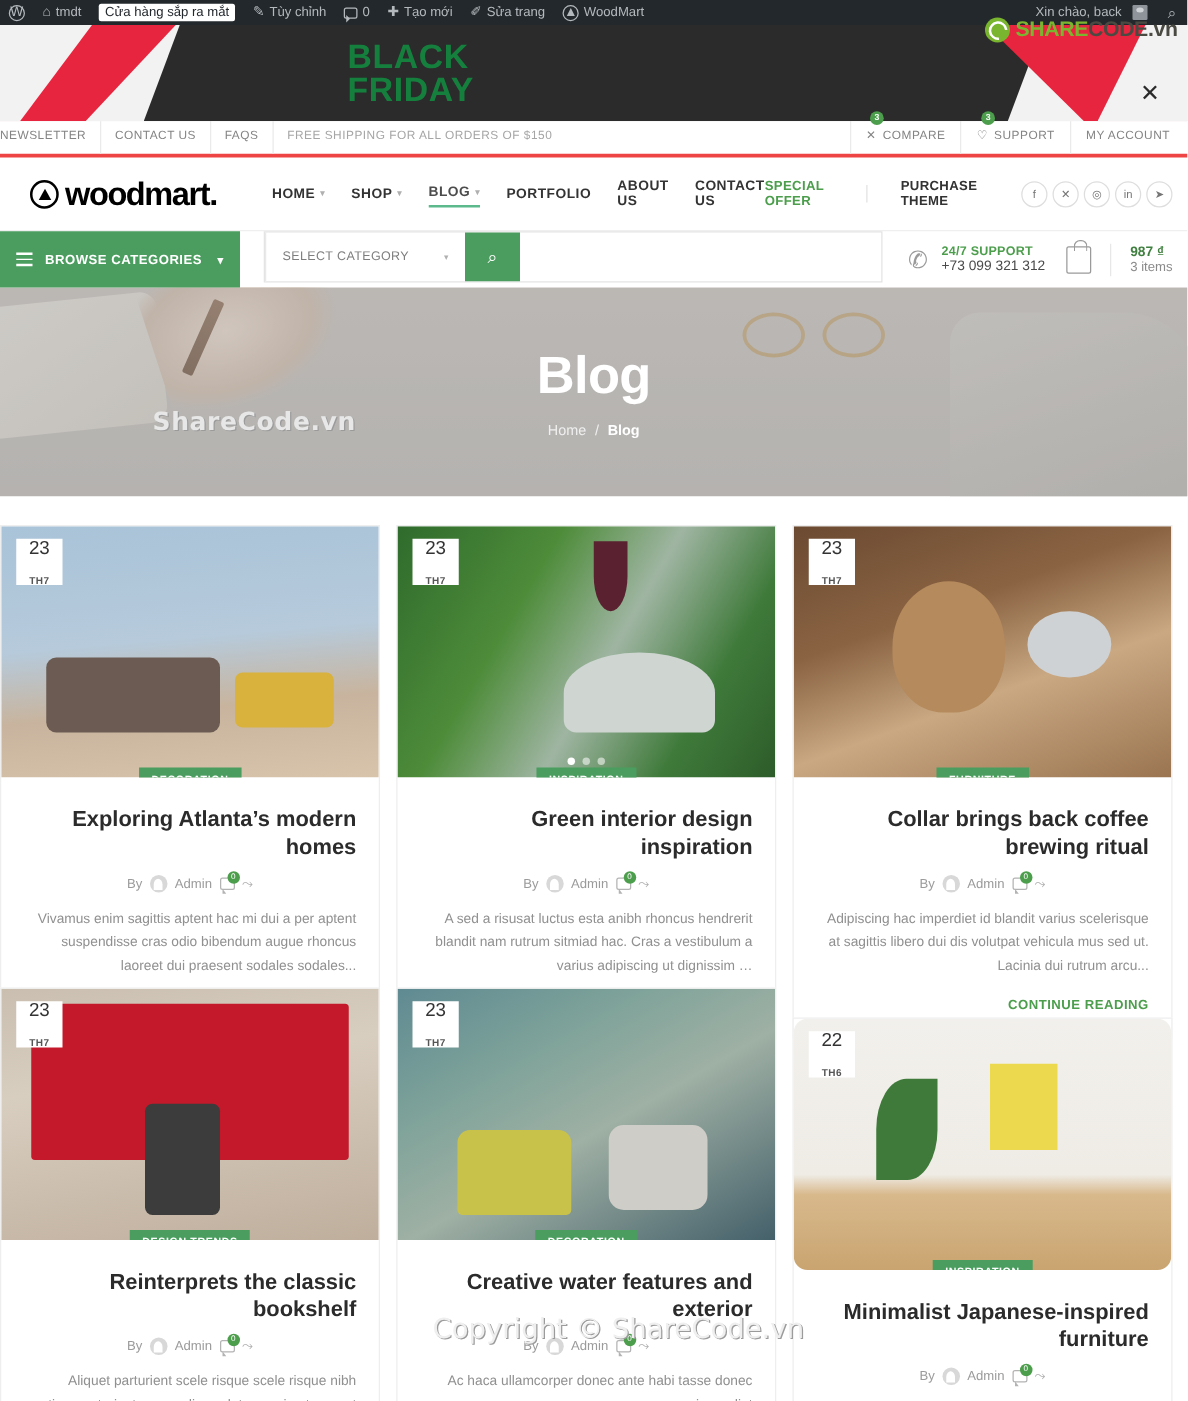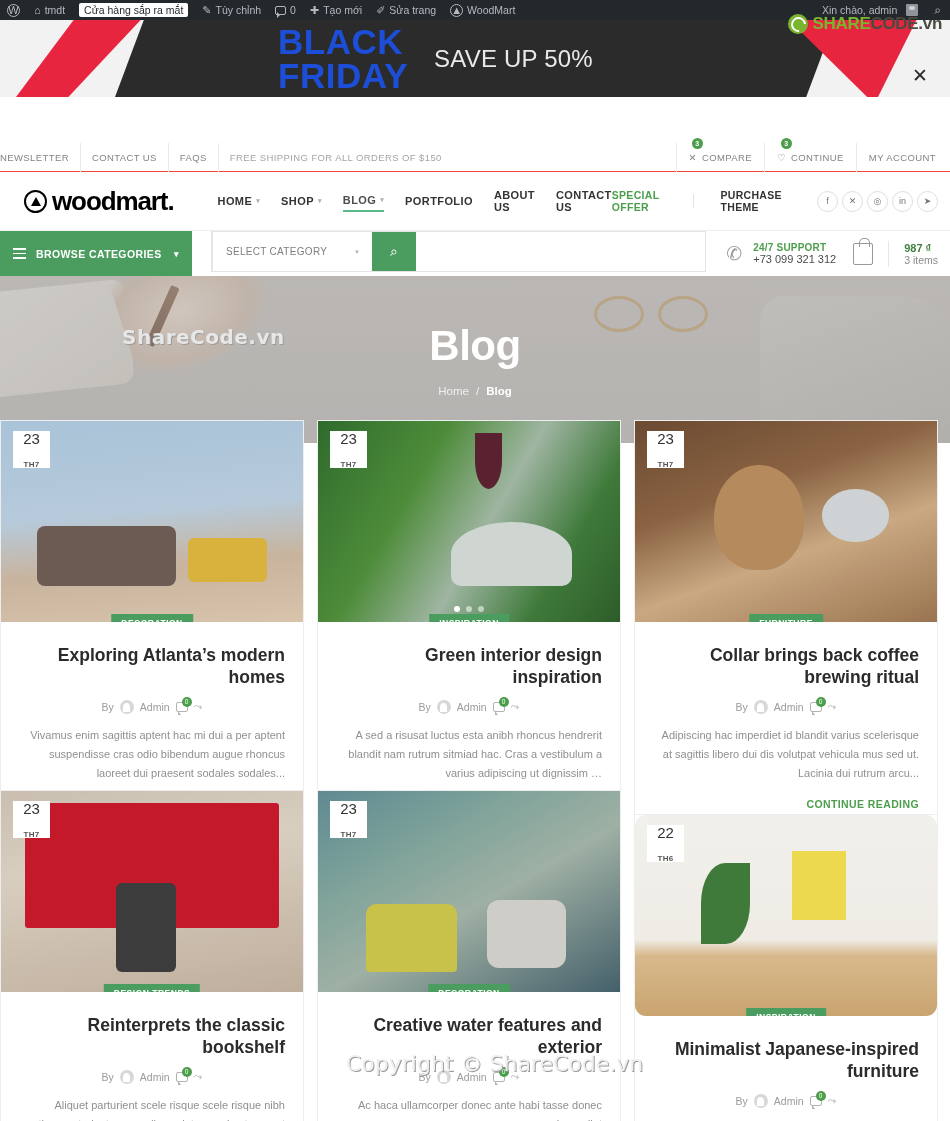--- a/index.html
+++ b/index.html
@@ -53,42 +53,42 @@
     background: #e8253e;
     clip-path: polygon(30% 0, 100% 0, 100% 100%, 64% 100%);
   }
   .promo-red-r2 {
     position: absolute; right: 0; top: 0; width: 120px; height: 77px;
     background: #f2f2f2;
     clip-path: polygon(72% 0, 100% 0, 100% 100%, 40% 100%);
   }
   .promo-inner { position: relative; z-index: 3; display: flex; align-items: center;
                  height: 77px; padding-left: 278px; }
-  .bf-title { color: #1d4ed8; font-weight: bold; font-size: 35px; line-height: 0.97;
+  .bf-title { color: #15803d; font-weight: bold; font-size: 27px; line-height: 0.97;
               letter-spacing: .5px; }
   .bf-l2 { text-align: right; }
   .bf-save { color: #e9e9e9; font-size: 24px; margin-left: 26px; letter-spacing: .2px; }
   .promo-close { position: absolute; right: 22px; top: 46px; color: #2b2b2b; font-size: 19px;
                  z-index: 5; cursor: pointer; line-height: 1; }
 
   
   .sc-badge { position: absolute; right: 8px; top: 14px; z-index: 60;
               display: flex; align-items: center; gap: 4px; }
   .sc-mark { width: 20px; height: 20px; border-radius: 50%; background: #7ab530;
              display: flex; align-items: center; justify-content: center; }
   .sc-mark::after { content:""; width:11px;height:11px;border-radius:50%;
              border:2.5px solid #fff; border-right-color:transparent; transform:rotate(40deg); }
   .sc-text { font-size: 17px; font-weight: bold; letter-spacing: -0.3px; }
   .sc-a { color: #7ab530; }
   .sc-b { color: #4a4a42; }
 
   
   .topbar {
-    height: 29px; border-bottom: 1px solid #ef4444; display: flex; align-items: flex-start;
-    font-size: 9.5px; color: #848484; letter-spacing: .4px; margin-top: 46px;
+    height: 29px; border-bottom: 3px solid #ef4444; display: flex; align-items: flex-end;
+    font-size: 9.5px; color: #848484; letter-spacing: .4px;
   }
   .tb-left { display: flex; align-items: center; height: 29px; }
   .tb-left > div { padding: 0 11px; border-right: 1px solid #eaeaea; line-height: 29px; height: 29px; }
   .tb-left > div:first-child { padding-left: 0px; }
   .tb-left > div.noborder { border-right: none; color: #a5a5a5; }
   .tb-right { margin-left: auto; display: flex; align-items: center; height: 29px; }
   .tb-right > div { padding: 0 12px; border-left: 1px solid #eaeaea; line-height: 29px; height: 29px;
                     display: flex; align-items: center; gap: 5px; }
   .tb-right > div:last-child { padding-right: 14px; }
   .cnt-badge { position: relative; display:inline-flex; }
@@ -255,21 +255,21 @@
   <div class="ab-item">
     <span class="gl">✐</span>
     <span>Sửa trang</span>
   </div>
   <div class="ab-item">
     <span class="ab-logo gl">▲</span>
     <span>WoodMart</span>
   </div>
   <div class="ab-right">
     <div class="ab-item">
-      <span>Xin chào, admin</span>
+      <span>Xin chào, back</span>
       <span class="ab-avatar"></span>
     </div>
     <div class="ab-search">⌕</div>
   </div>
 </div>
 
 <div class="sc-badge">
   <span class="sc-mark"></span>
   <span class="sc-text"><span class="sc-a">SHARE</span><span class="sc-b">CODE.vn</span></span>
 </div>
@@ -278,40 +278,39 @@
   <div class="promo-shape"></div>
   <div class="promo-red-l"></div>
   <div class="promo-red-l2"></div>
   <div class="promo-red-r"></div>
   <div class="promo-red-r2"></div>
   <div class="promo-inner">
     <div class="bf-title">
       <div>BLACK</div>
       <div class="bf-l2">FRIDAY</div>
     </div>
-    <div class="bf-save">SAVE UP 50%</div>
   </div>
   <div class="promo-close">✕</div>
 </div>
 
 <div class="topbar">
   <div class="tb-left">
     <div>NEWSLETTER</div>
     <div>CONTACT US</div>
     <div>FAQS</div>
     <div class="noborder">FREE SHIPPING FOR ALL ORDERS OF $150</div>
   </div>
   <div class="tb-right">
     <div>
       <span class="cnt-badge">✕<span class="num">3</span></span>
       <span>COMPARE</span>
     </div>
     <div>
       <span class="cnt-badge">♡<span class="num">3</span></span>
-      <span>CONTINUE</span>
+      <span>SUPPORT</span>
     </div>
     <div>MY ACCOUNT</div>
   </div>
 </div>
 
 <div class="header">
   <div class="logo">
     <span class="logo-mark"></span>
     <span class="logo-text">woodmart.</span>
   </div>

